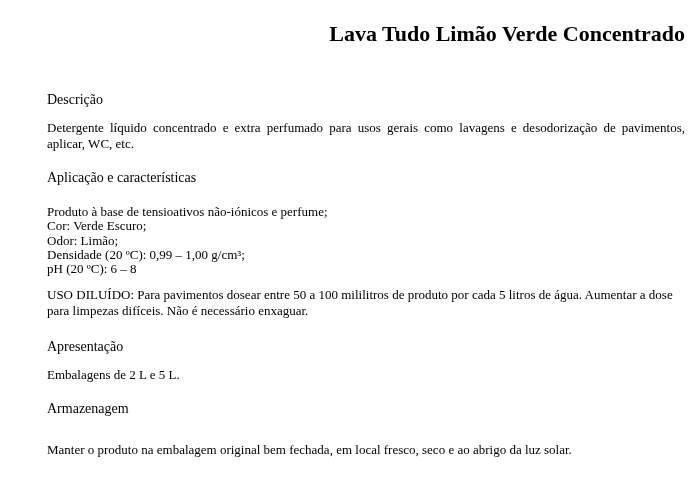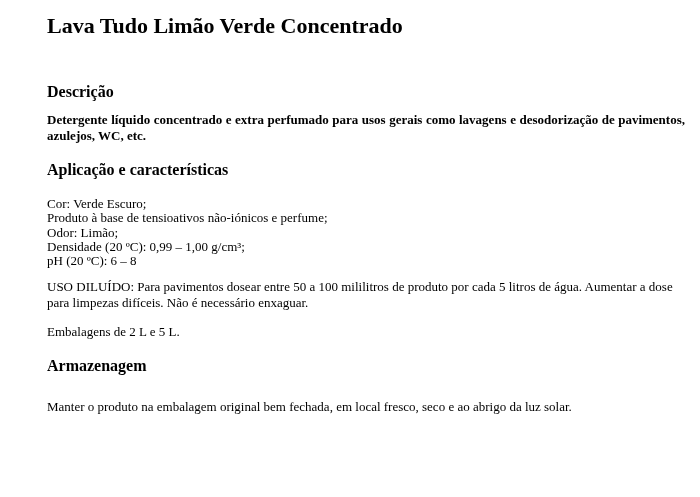--- a/index.html
+++ b/index.html
@@ -16,79 +16,80 @@
     font-size: 13px;
   }
   .page {
     box-sizing: border-box;
     width: 700px;
     height: 497px;
     padding: 0 15px 0 47px;
     background: #ffffff;
   }
   .title {
-    margin-top: 13px;
+    margin-top: 21px;
     font-size: 22px;
     line-height: 26px;
     font-weight: bold;
-    text-align: left;
+    text-align: right;
     white-space: nowrap;
   }
   .h {
-    font-weight: bold;
-    font-size: 16px;
+    font-weight: normal;
+    font-size: 14px;
     line-height: 15px;
     white-space: nowrap;
   }
   .line {
     white-space: nowrap;
   }
   
   .stretch {
     text-align: justify;
     text-align-last: justify;
   }
   .h-descricao    { margin-top: 45px; }
-  .p-descricao    { margin-top: 13px; line-height: 15.5px; font-weight: bold; }
+  .p-descricao    { margin-top: 13px; line-height: 15.5px; }
   .h-composicao   { margin-top: 19px; }
   .l-composicao   { margin-top: 20px; line-height: 14.3px; }
   .h-aplicacao    { margin-top: 12.5px; }
   .l-aplicacao    { margin-top: 11px; line-height: 16px; }
   .h-apresentacao { margin-top: 20px; }
   .p-apresentacao { margin-top: 13px; line-height: 15px; }
   .h-armazenagem  { margin-top: 19px; }
   .p-armazenagem  { margin-top: 26px; line-height: 15px; }
 </style>
 </head>
 <body>
 
 <div class="page">
 
   <div class="title">Lava Tudo Limão Verde Concentrado</div>
 
   <div class="h h-descricao">Descrição</div>
   <div class="p-descricao">
     <div class="stretch">Detergente líquido concentrado e extra perfumado para usos gerais como lavagens e desodorização de pavimentos,</div>
-    <div class="line">azulejos, WC, etc.</div>
+    <div class="line">aplicar, WC, etc.</div>
   </div>
 
   <div class="h h-composicao">Aplicação e características</div>
   <div class="l-composicao">
+    <div class="line">Produto à base de tensioativos não-iónicos e perfume;</div>
     <div class="line">Cor: Verde Escuro;</div>
-    <div class="line">Produto à base de tensioativos não-iónicos e perfume;</div>
     <div class="line">Odor: Limão;</div>
     <div class="line">Densidade (20 ºC): 0,99 – 1,00 g/cm³;</div>
     <div class="line">pH (20 ºC): 6 – 8</div>
   </div>
 
   <div class="l-aplicacao">
     <div class="line">USO DILUÍDO: Para pavimentos dosear entre 50 a 100 mililitros de produto por cada 5 litros de água. Aumentar a dose</div>
     <div class="line">para limpezas difíceis. Não é necessário enxaguar.</div>
   </div>
 
+  <div class="h h-apresentacao">Apresentação</div>
   <div class="p-apresentacao">
     <div class="line">Embalagens de 2 L e 5 L.</div>
   </div>
 
   <div class="h h-armazenagem">Armazenagem</div>
   <div class="p-armazenagem">
     <div class="line">Manter o produto na embalagem original bem fechada, em local fresco, seco e ao abrigo da luz solar.</div>
   </div>
 
 </div>

